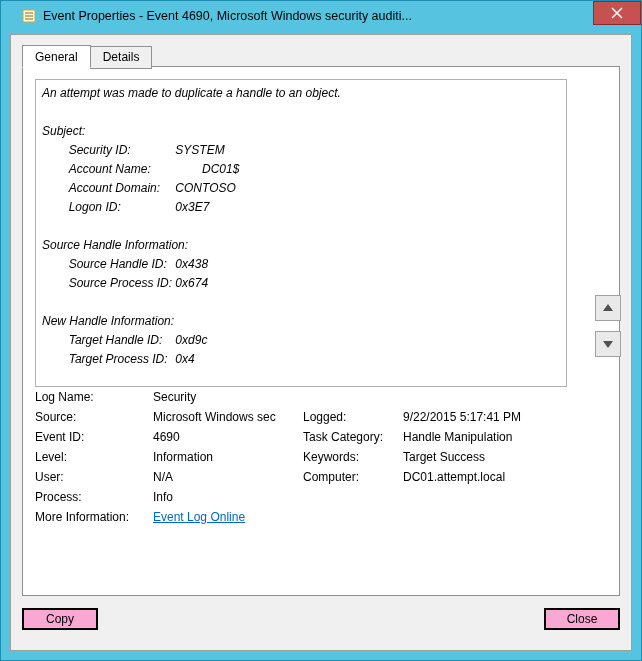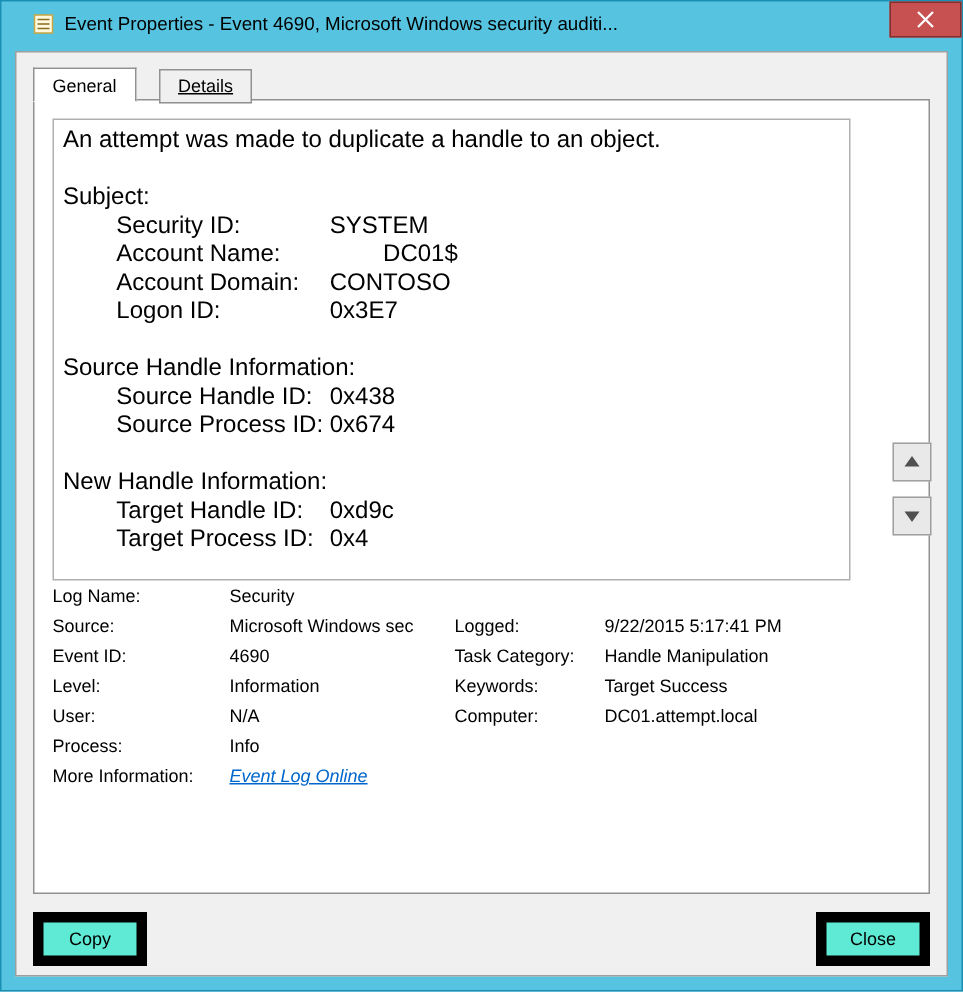--- a/index.html
+++ b/index.html
@@ -50,57 +50,57 @@
     position: absolute;
     left: 9px; right: 9px; top: 33px; bottom: 9px;
     background: #f0f0f0;
     border: 1px solid #9f9f9f;
   }
   .tabstrip {
     position: absolute;
     left: 11px; top: 10px;
     display: flex;
     z-index: 2;
-    gap: 16px;
   }
   .tab {
     padding: 3px 12px 3px 12px;
     border: 1px solid #919191;
     background: #f0f0f0;
     font-size: 12px;
     position: relative;
     top: 1px;
     cursor: default;
   }
   .tab.active {
     background: #fff;
     border-bottom: 1px solid #fff;
     z-index: 3;
     top: 0px;
     padding-top: 4px;
   }
-  .tab + .tab { margin-left: -1px; text-decoration: underline; }
+  .tab + .tab { margin-left: -1px; }
   .tabpanel {
     position: absolute;
     left: 11px; right: 11px; top: 31px; bottom: 54px;
     background: #fff;
     border: 1px solid #919191;
     padding: 12px 12px 12px 12px;
   }
   .desc-box {
     border: 1px solid #b0b0b0;
     width: 532px;
     height: 308px;
     padding: 4px 6px;
-    font-size: 16px;
+    font-size: 12px;
     line-height: 19px;
     color: #000;
     overflow: hidden;
     white-space: pre;
     font-family: "Segoe UI", Tahoma, sans-serif;
+    font-style: italic;
   }
   .side-buttons {
     position: absolute;
     right: 10px;
     top: 260px;
     display: flex;
     flex-direction: column;
     gap: 10px;
   }
   .arrow-btn {
@@ -113,33 +113,33 @@
   .fields {
     width: 545px;
     font-size: 12px;
     line-height: 20px;
   }
   .fields-row { display: flex; }
   .fld-lbl { width: 118px; }
   .fld-val { width: 150px; overflow: hidden; white-space: nowrap; }
   .fld-lbl2 { width: 100px; }
   .fld-val2 { flex: 1; overflow: hidden; white-space: nowrap; }
-  .link { color: #0066cc; text-decoration: underline; cursor: pointer; font-style: italic; }
+  .link { color: #0066cc; text-decoration: underline; cursor: pointer; }
   .btnbar {
     position: absolute;
     left: 11px; right: 11px; bottom: 12px;
     height: 30px;
     display: flex;
     justify-content: space-between;
   }
   .btn {
     min-width: 76px;
-    height: 36px;
-    background: #5eead4;
-    border: 7px solid #000000;
+    height: 22px;
+    background: #f9a8d4;
+    border: 2px solid #000000;
     font-size: 12px;
     display: flex; align-items: center; justify-content: center;
     padding: 0 12px;
     cursor: default;
   }
 </style>
 </head>
 <body>
 
 <div class="window">

